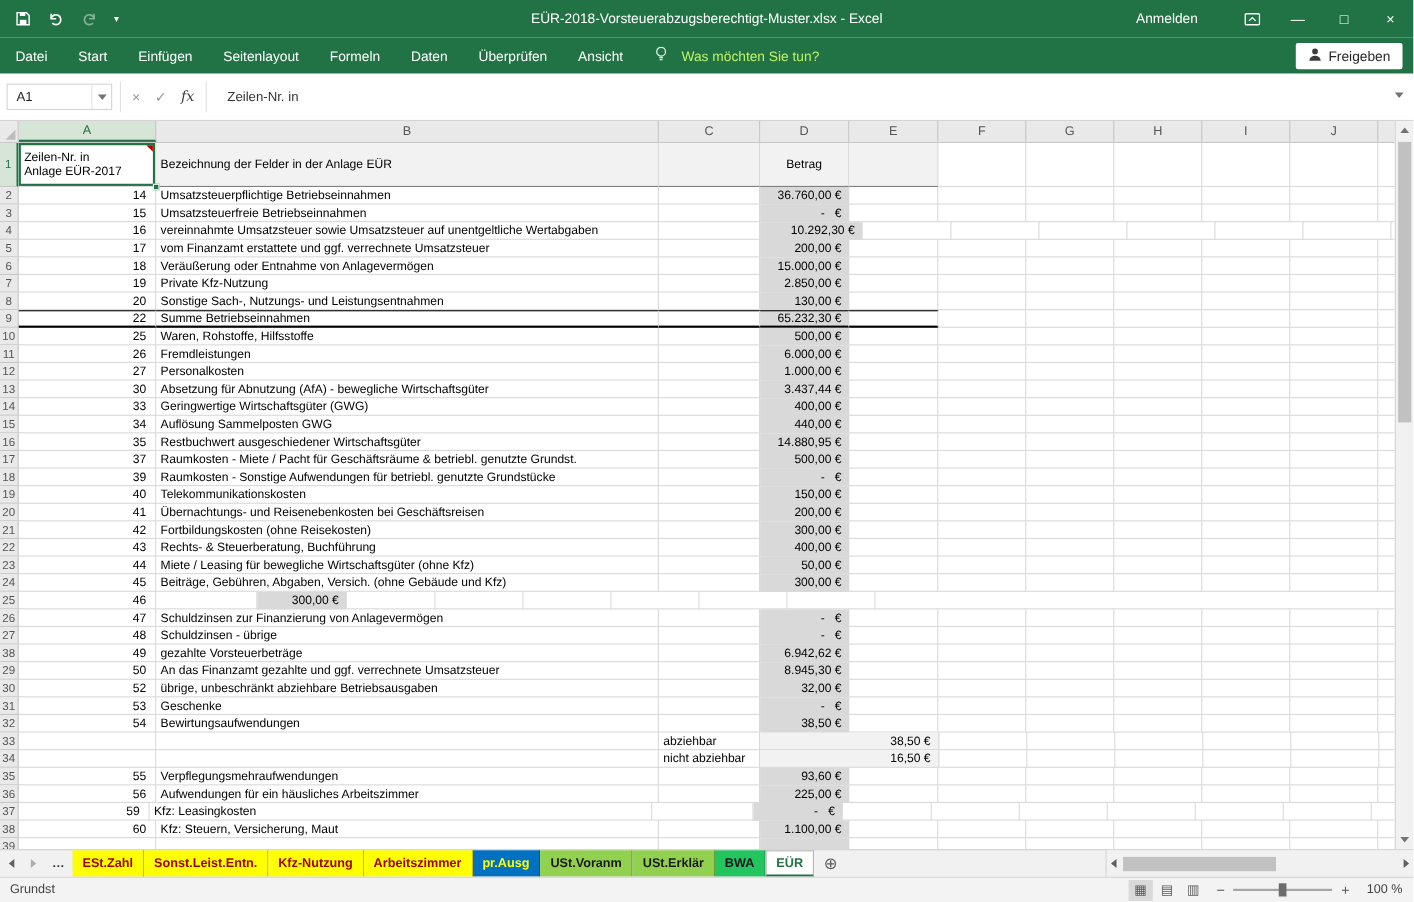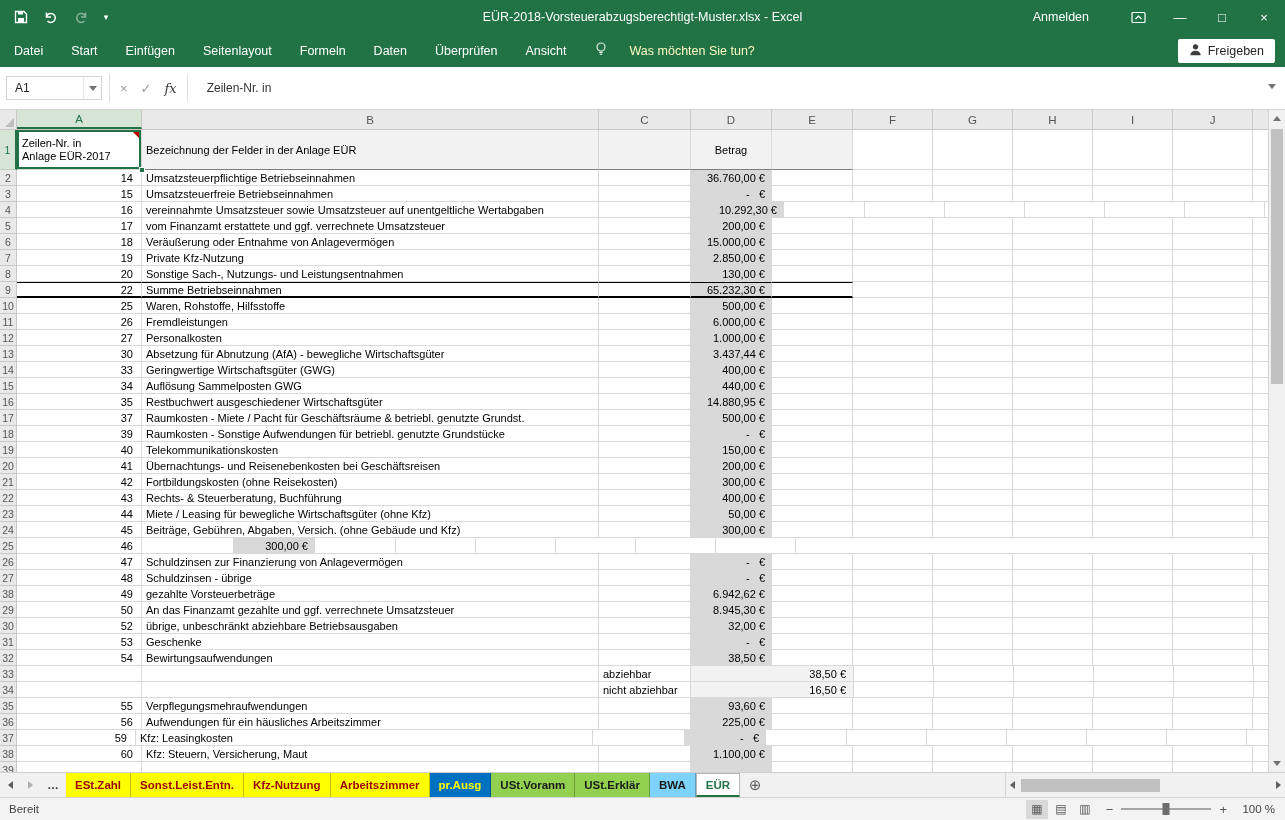--- a/index.html
+++ b/index.html
@@ -16,21 +16,21 @@
   .title-text{position:absolute;left:50%;transform:translateX(-50%);font-size:12.5px;white-space:nowrap}
   .tb-right{margin-left:auto;display:flex;align-items:center;height:100%}
   .signin{font-size:12.5px;margin-right:28px;cursor:pointer}
   .winbtn{width:42px;height:100%;display:flex;align-items:center;justify-content:center;font-size:13px}
 
   
   .ribbon{position:absolute;top:34px;left:0;width:100%;height:33px;background:#217346;
     display:flex;align-items:center;color:#fff}
   .rtabs{display:flex;height:100%}
   .rtab{padding:0 14px;height:100%;display:flex;align-items:center;font-size:12.5px;cursor:pointer}
-  .tellme{display:flex;align-items:center;gap:23px;margin-left:14px;font-size:12.5px;color:#fef9c3}
+  .tellme{display:flex;align-items:center;gap:13px;margin-left:14px;font-size:12.5px;color:#bef264}
   .share{margin-left:auto;margin-right:10px;background:#fff;color:#262626;border-radius:2px;height:24px;
     display:flex;align-items:center;gap:6px;padding:0 11px;font-size:12.5px;cursor:pointer}
 
   
   .fstrip{position:absolute;top:67px;left:0;width:100%;height:43px;background:#fff;
     border-bottom:1px solid #d4d4d4;display:flex;align-items:center}
   .namebox{width:96px;height:24px;margin-left:6px;border:1px solid #d4d4d4;display:flex;align-items:center;
     font-size:12px;color:#222;background:#fff}
   .nb-text{padding-left:8px;flex:1}
   .nb-arrow{width:18px;height:100%;border-left:1px solid #e4e4e4;display:flex;align-items:center;justify-content:center}
@@ -796,35 +796,35 @@
     </div>
   <div class="tab-ellipsis">…</div>
   <div class="stabs">
       <div class="stab" style="background: rgb(255, 255, 0); color: rgb(156, 0, 6);">ESt.Zahl</div>
       <div class="stab" style="background: rgb(255, 255, 0); color: rgb(156, 0, 6);">Sonst.Leist.Entn.</div>
       <div class="stab" style="background: rgb(255, 255, 0); color: rgb(156, 0, 6);">Kfz-Nutzung</div>
       <div class="stab" style="background: rgb(255, 255, 0); color: rgb(156, 0, 6);">Arbeitszimmer</div>
       <div class="stab" style="background: rgb(0, 112, 192); color: rgb(255, 255, 0);">pr.Ausg</div>
       <div class="stab" style="background: rgb(146, 208, 80); color: rgb(26, 26, 26);">USt.Voranm</div>
       <div class="stab" style="background: rgb(146, 208, 80); color: rgb(26, 26, 26);">USt.Erklär</div>
-      <div class="stab" style="background: #7dd3fc; color: rgb(26, 26, 26);">BWA</div>
+      <div class="stab" style="background: #22c55e; color: rgb(26, 26, 26);">BWA</div>
       <div class="stab active" style="background: rgb(255, 255, 255); color: rgb(33, 115, 70);">EÜR</div>
     </div>
   <div class="addsheet">⊕</div>
   <div class="hscroll">
     <span class="tri-l"></span>
     <div class="htrack">
       <div class="hthumb"></div>
     </div>
     <span class="tri-r"></span>
   </div>
 </div>
 
 <div class="statusbar">
-  <div class="sb-left">Bereit</div>
+  <div class="sb-left">Grundst</div>
   <div class="sb-right">
     <div class="viewicons">
       <div class="vicon sel">▦</div>
       <div class="vicon">▤</div>
       <div class="vicon">▥</div>
     </div>
     <div class="zoomctl">
       <div class="zbtn">−</div>
       <div class="ztrack">
         <div class="zthumb"></div>

